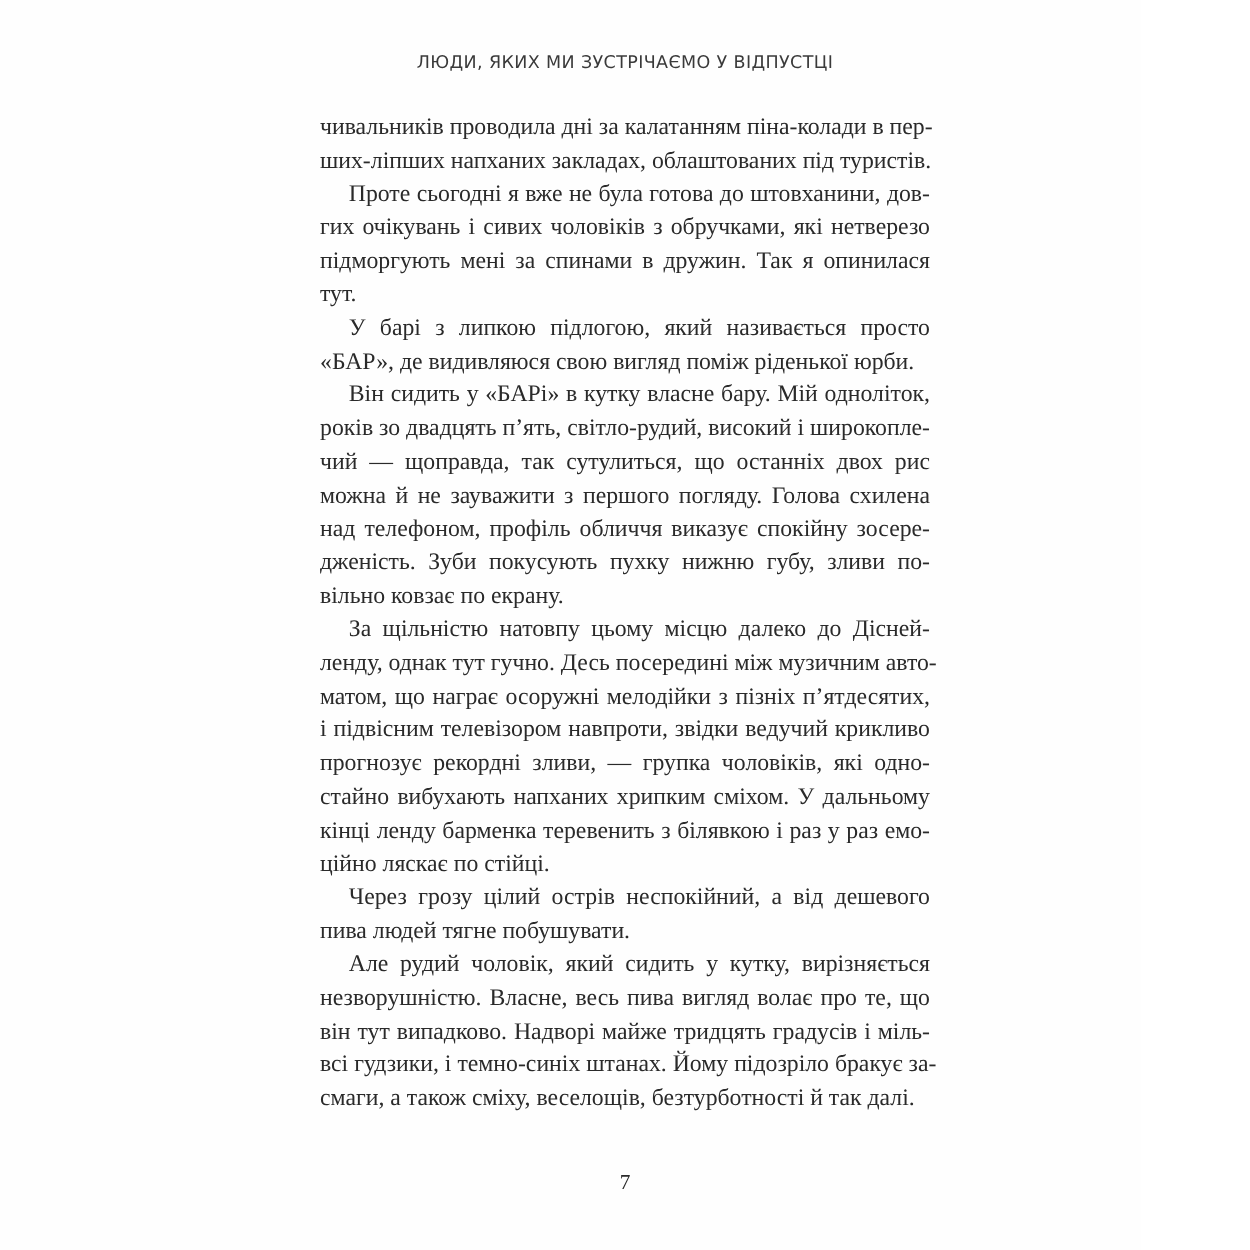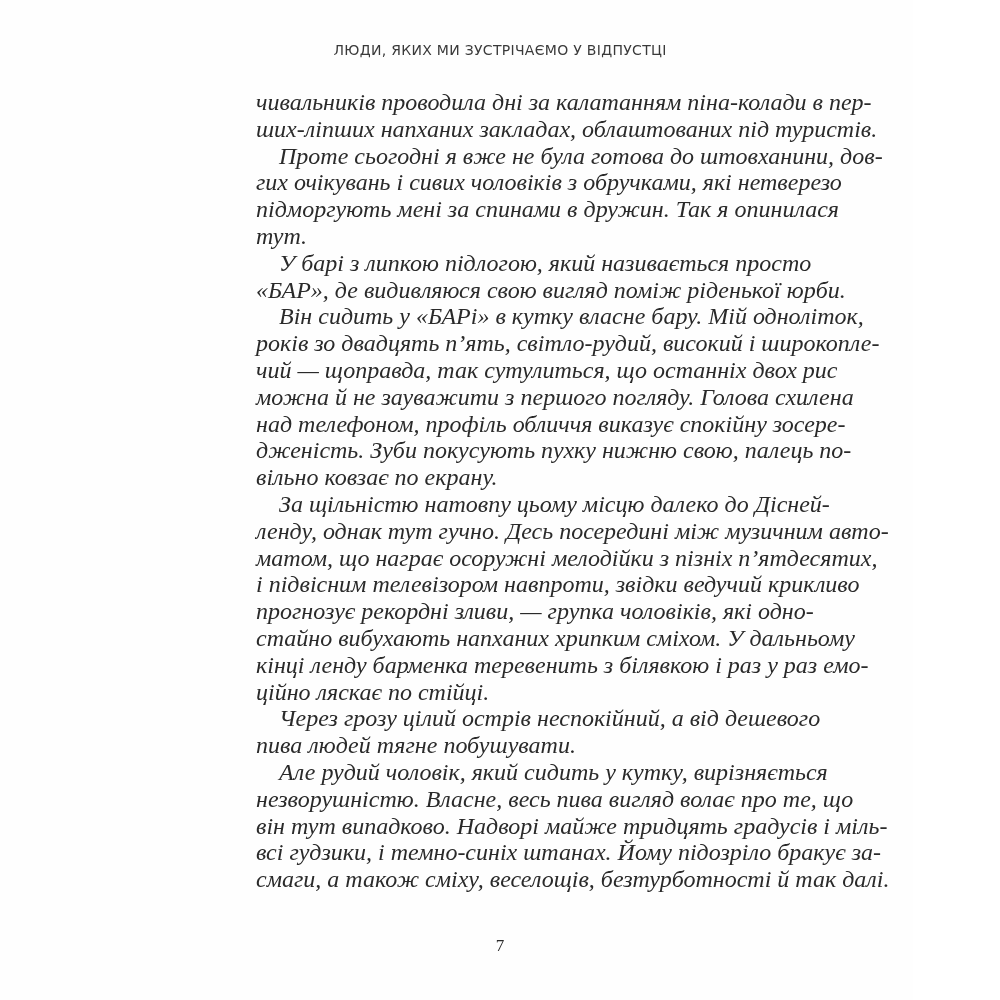--- a/index.html
+++ b/index.html
@@ -5,23 +5,22 @@
   html, body { margin: 0; padding: 0; background: #ffffff; }
   body { width: 1000px; height: 1000px; position: relative; overflow: hidden; }
   .page { position: absolute; left: 0; top: 0; width: 913px; height: 1000px; background: #fefefe; }
   .running-head {
     position: absolute; top: 42px; left: 0; width: 1000px; text-align: center;
     font-family: "DejaVu Sans", sans-serif; font-size: 14px; letter-spacing: 0.3px;
     color: #3a3a3a;
   }
   .body-text {
     position: absolute; left: 256px; top: 89px; width: 488px;
-    font-family: "Liberation Serif", serif; font-size: 24px; line-height: 26.8px;
+    font-family: "Liberation Serif", serif; font-size: 19px; line-height: 26.8px;
     color: #2a2a2a;
-    font-style: italic;
   }
   .line { display: block; white-space: nowrap; height: 26.8px; text-align: justify; text-align-last: justify; }
   .line.last { text-align-last: left; }
   .line.indent { padding-left: 23px; }
   .page-number {
     position: absolute; top: 936px; left: 0; width: 1000px; text-align: center;
     font-family: "Liberation Serif", serif; font-size: 17px; color: #2a2a2a;
   }
 </style>
 </head>
@@ -48,21 +47,21 @@
       <span class="line indent">У барі з липкою підлогою, який називається просто</span>
       <span class="line last">«БАР», де видивляюся свою вигляд поміж ріденької юрби.</span>
     </div>
 
     <div>
       <span class="line indent">Він сидить у «БАРі» в кутку власне бару. Мій одноліток,</span>
       <span class="line">років зо двадцять п’ять, світло-рудий, високий і широкопле-</span>
       <span class="line">чий — щоправда, так сутулиться, що останніх двох рис</span>
       <span class="line">можна й не зауважити з першого погляду. Голова схилена</span>
       <span class="line">над телефоном, профіль обличчя виказує спокійну зосере-</span>
-      <span class="line">дженість. Зуби покусують пухку нижню свою, палець по-</span>
+      <span class="line">дженість. Зуби покусують пухку нижню губу, зливи по-</span>
       <span class="line last">вільно ковзає по екрану.</span>
     </div>
 
     <div>
       <span class="line indent">За щільністю натовпу цьому місцю далеко до Дісней-</span>
       <span class="line">ленду, однак тут гучно. Десь посередині між музичним авто-</span>
       <span class="line">матом, що награє осоружні мелодійки з пізніх п’ятдесятих,</span>
       <span class="line">і підвісним телевізором навпроти, звідки ведучий крикливо</span>
       <span class="line">прогнозує рекордні зливи, — групка чоловіків, які одно-</span>
       <span class="line">стайно вибухають напханих хрипким сміхом. У дальньому</span>

